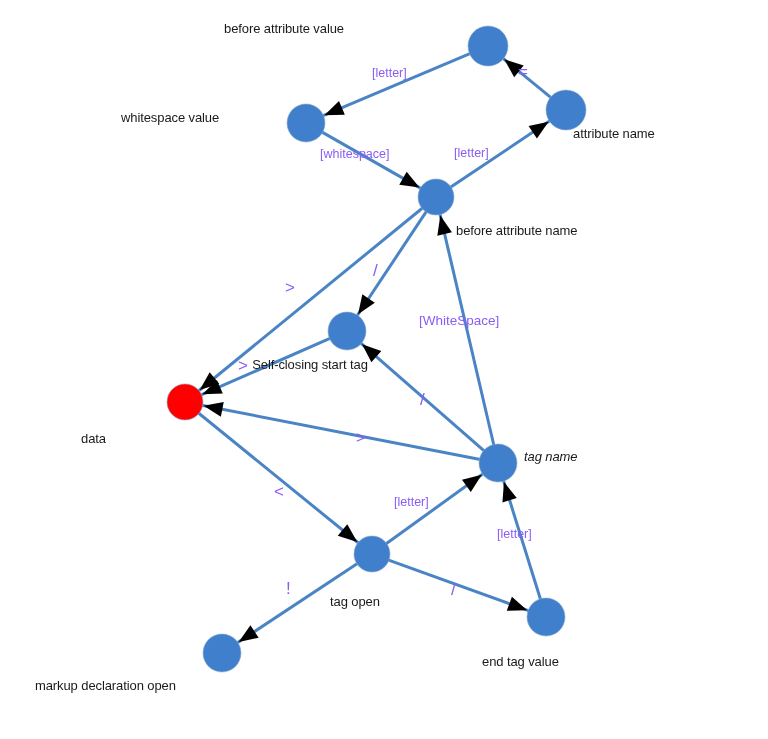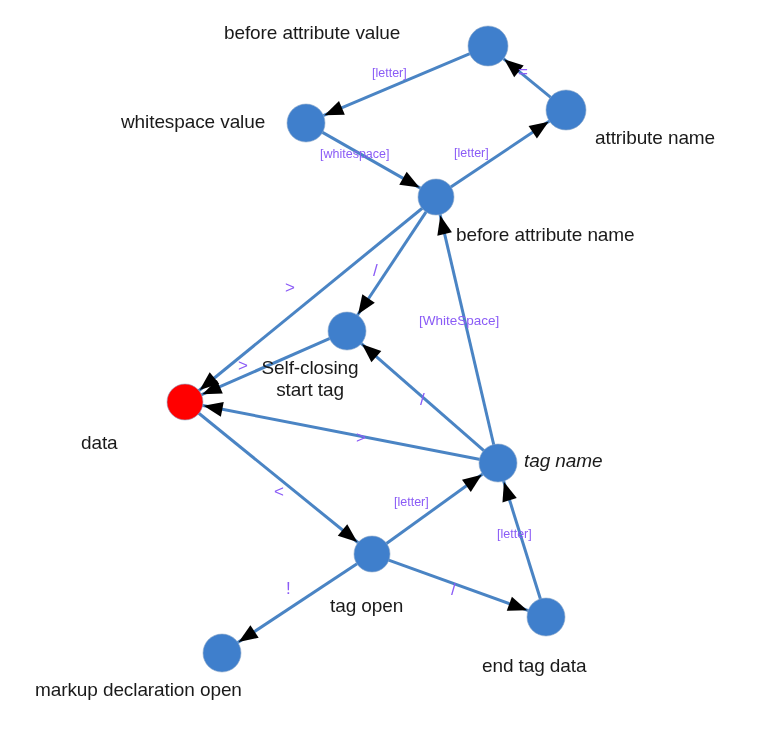--- a/index.html
+++ b/index.html
@@ -34,21 +34,21 @@
     stroke-width: 3;
     stroke-linecap: butt;
     fill: none;
   }
   .arrow-head {
     fill: #000000;
   }
   .node-label {
     position: absolute;
     font-family: "Liberation Sans", sans-serif;
-    font-size: 19px;
+    font-size: 13px;
     color: #1a1a1a;
     white-space: nowrap;
     line-height: 1.12;
     letter-spacing: -0.1px;
   }
   .node-label.two-line {
     white-space: normal;
     text-align: center;
     line-height: 1.18;
   }
@@ -130,23 +130,23 @@
       <div class="edge-label tok-lg" style="left: 419px; top: 313px;">[WhiteSpace]</div>
       <div class="edge-label sym" style="left: 238px; top: 356px;">&gt;</div>
       <div class="edge-label sym" style="left: 420px; top: 390px;">/</div>
       <div class="edge-label sym" style="left: 356px; top: 428px;">&gt;</div>
       <div class="edge-label sym" style="left: 274px; top: 482px;">&lt;</div>
       <div class="edge-label tok" style="left: 394px; top: 495px;">[letter]</div>
       <div class="edge-label tok" style="left: 497px; top: 527px;">[letter]</div>
       <div class="edge-label sym" style="left: 451px; top: 580px;">/</div>
       <div class="edge-label sym" style="left: 286px; top: 579px;">!</div>
       <div class="node-label" style="left: 224px; top: 22px;">before attribute value</div>
-      <div class="node-label" style="left: 595px; top: 127px;">attribute name</div>
+      <div class="node-label" style="left: 573px; top: 127px;">attribute name</div>
       <div class="node-label" style="left: 121px; top: 111px;">whitespace value</div>
       <div class="node-label" style="left: 456px; top: 224px;">before attribute name</div>
       <div class="node-label two-line" style="left: 250px; top: 357px; width: 120px;">Self-closing start tag</div>
       <div class="node-label" style="left: 81px; top: 432px;">data</div>
       <div class="node-label" style="left: 524px; top: 450px; font-style: italic;">tag name</div>
       <div class="node-label" style="left: 330px; top: 595px;">tag open</div>
-      <div class="node-label" style="left: 482px; top: 655px;">end tag data</div>
+      <div class="node-label" style="left: 482px; top: 655px;">end tag value</div>
       <div class="node-label" style="left: 27px; top: 679px; margin-left: 8px;">markup declaration open</div>
     </div>
 </div>
 
 </body></html>

